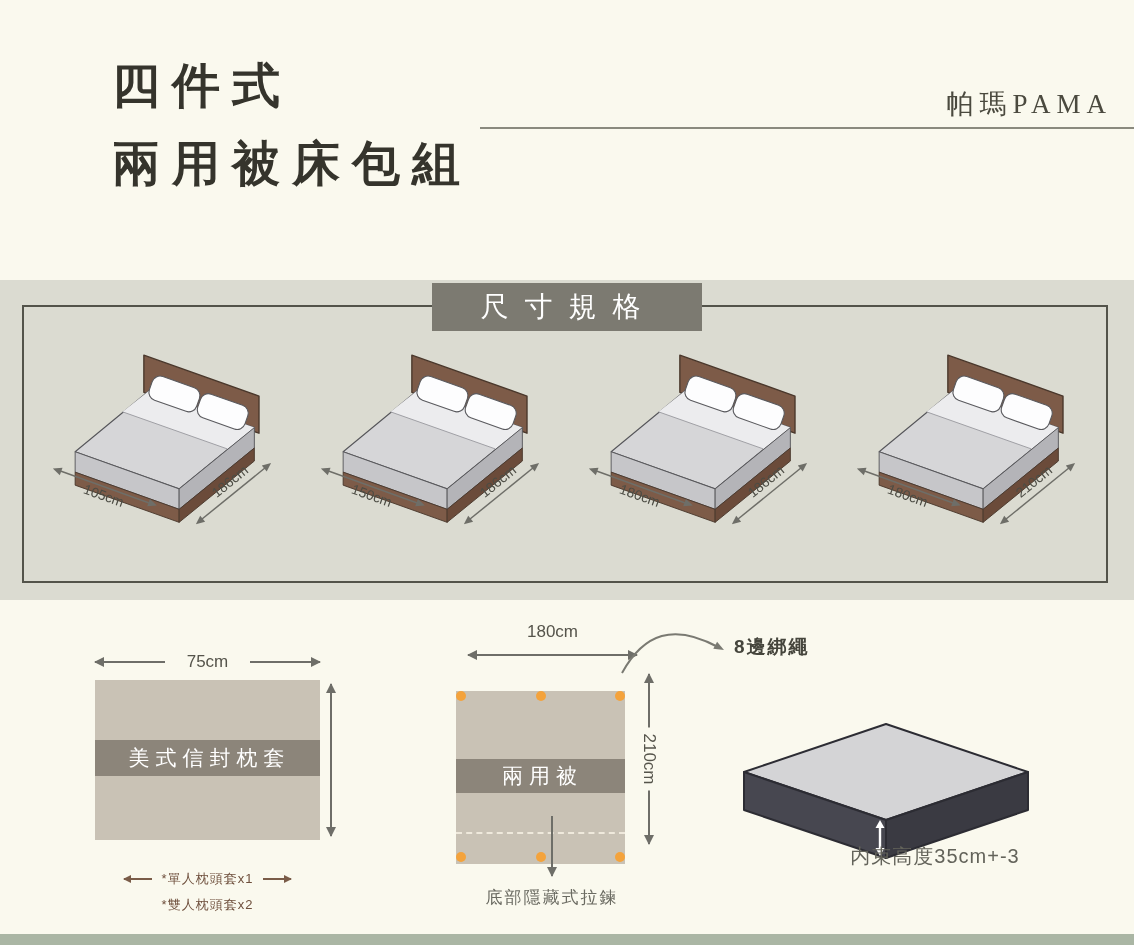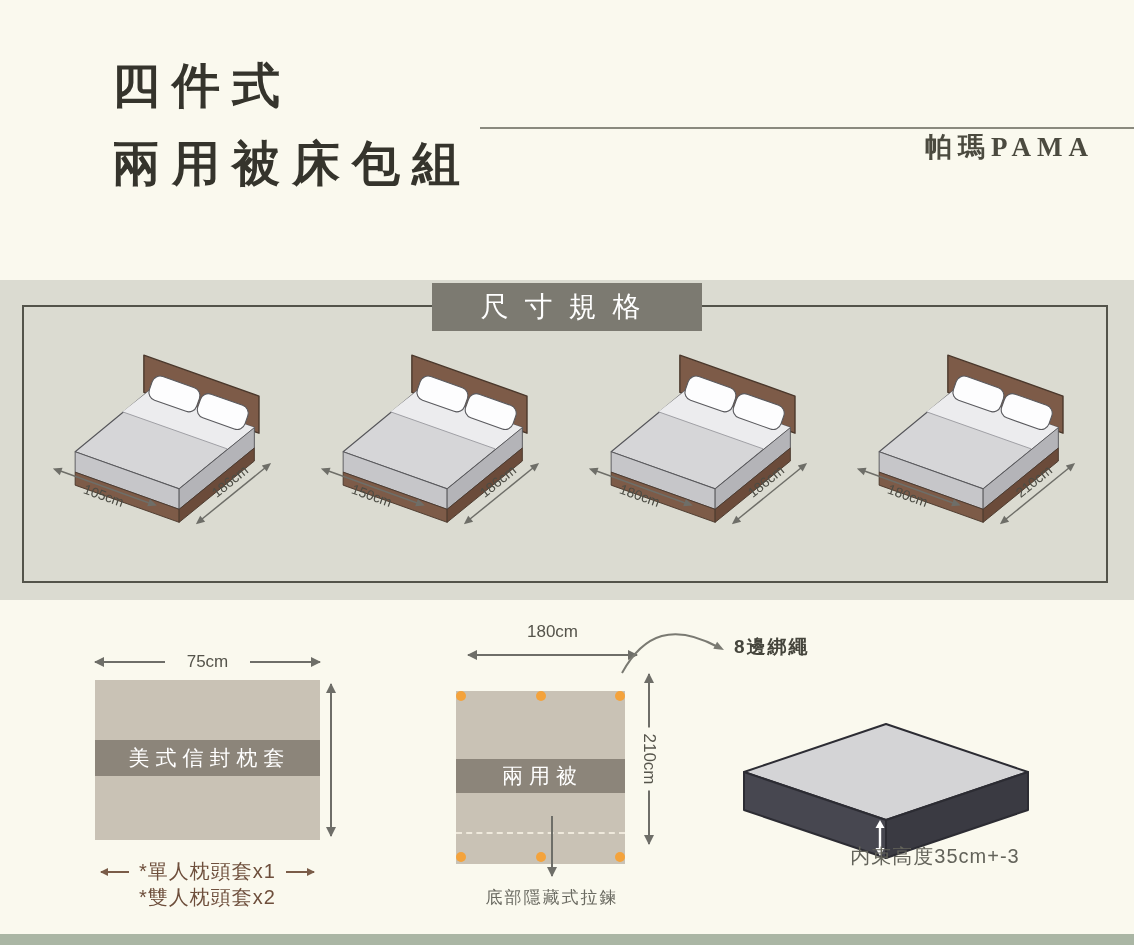--- a/index.html
+++ b/index.html
@@ -5,22 +5,22 @@
   html,body{margin:0;padding:0;background:#ffffff;}
   .page{position:relative;width:1134px;height:945px;background:#faf9ee;overflow:hidden;
         font-family:"Liberation Sans","DejaVu Sans",sans-serif;}
   .abs{position:absolute;}
 
   
   .title{position:absolute;left:112px;font-family:"Liberation Serif","DejaVu Serif",serif;
          font-size:48px;font-weight:700;color:#35342c;letter-spacing:12px;line-height:1;margin:0;}
   .title.l1{top:62px;}
   .title.l2{top:140px;}
-  .brand{position:absolute;right:40px;top:86px;font-family:"Liberation Serif","DejaVu Serif",serif;
-         font-size:27px;font-weight:700;color:#4b4a3f;letter-spacing:6px;margin-top:43px;}
+  .brand{position:absolute;right:22px;top:86px;font-family:"Liberation Serif","DejaVu Serif",serif;
+         font-size:27px;font-weight:400;color:#4b4a3f;letter-spacing:6px;}
   .brand-line{position:absolute;left:480px;top:127px;width:654px;border-top:2px solid #8a8a7e;}
 
   
   .size-band{position:absolute;left:0;top:280px;width:1134px;height:320px;background:#dbdbd1;}
   .size-box{position:absolute;left:22px;top:305px;width:1086px;height:278px;border:2px solid #53534a;box-sizing:border-box;}
   .size-label{position:absolute;left:50%;top:283px;transform:translateX(-50%);width:270px;height:48px;
               background:#7c7a71;color:#ffffff;font-family:"Liberation Serif","DejaVu Serif",serif;
               font-size:28px;letter-spacing:16px;padding-left:3px;box-sizing:border-box;
               display:flex;align-items:center;justify-content:center;}
   .bed{position:absolute;top:342px;}
@@ -40,21 +40,21 @@
   .dim-label{position:absolute;font-size:17px;color:#55544b;text-align:center;}
 
   
   .fabric{position:absolute;background:#c9c2b5;}
   .fabric-band{position:absolute;left:0;width:100%;background:#8c857a;color:#ffffff;
                font-family:"Liberation Serif","DejaVu Serif",serif;font-size:21px;letter-spacing:6px;
                display:flex;align-items:center;justify-content:center;padding-left:4px;box-sizing:border-box;}
   .dot{position:absolute;width:10px;height:10px;border-radius:50%;background:#f4a33c;transform:translate(-50%,-50%);}
   .dash-line{position:absolute;left:0;width:100%;border-top:2px dashed #efe9dc;}
   .note-row{position:absolute;display:flex;align-items:center;justify-content:center;gap:10px;
-            color:#6e4f3c;font-size:20px;letter-spacing:1px;}
+            color:#6e4f3c;font-size:13px;letter-spacing:1px;margin-top:12px;}
   .mini{position:relative;width:28px;height:0;border-top:2px solid #7a5c48;}
   .mini::before,.mini::after{content:"";position:absolute;top:-5px;width:0;height:0;
       border-top:4px solid transparent;border-bottom:4px solid transparent;}
   .mini.l::before{left:-1px;border-right:8px solid #7a5c48;}
   .mini.r::after{right:-1px;border-left:8px solid #7a5c48;}
   .vlabel{position:absolute;left:649px;top:759px;transform:translate(-50%,-50%) rotate(90deg);
           background:#faf9ee;padding:0 6px;font-size:17px;color:#55544b;white-space:nowrap;}
   .callout-title{position:absolute;left:734px;top:634px;font-size:19px;font-weight:700;color:#45453c;letter-spacing:2px;}
   .callout-note{position:absolute;left:672px;top:662px;font-size:17px;color:#6b6b62;letter-spacing:2px;}
   .zipper-label{position:absolute;left:452px;top:886px;width:200px;text-align:center;

